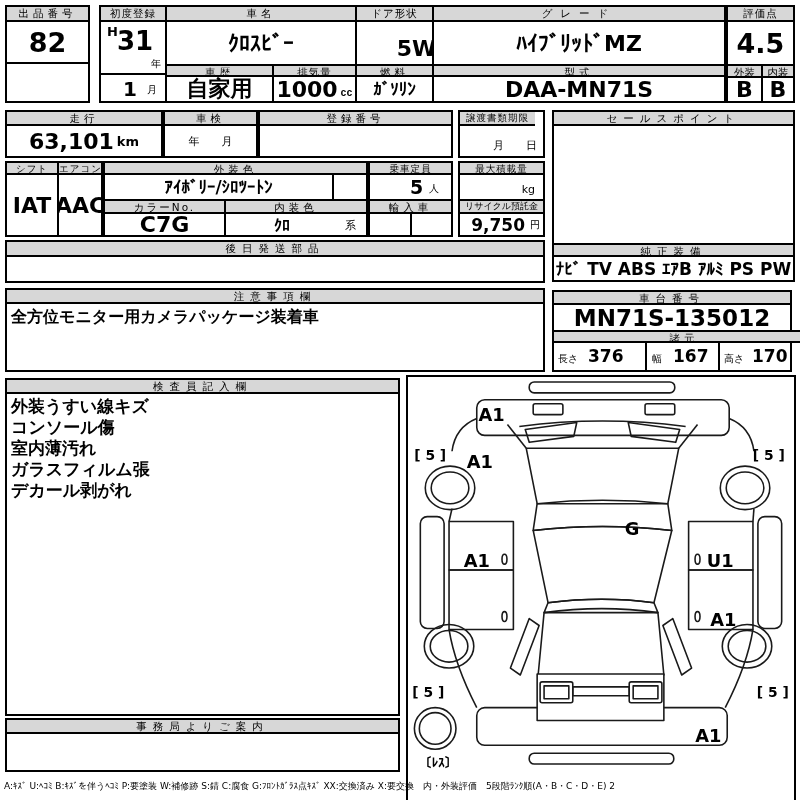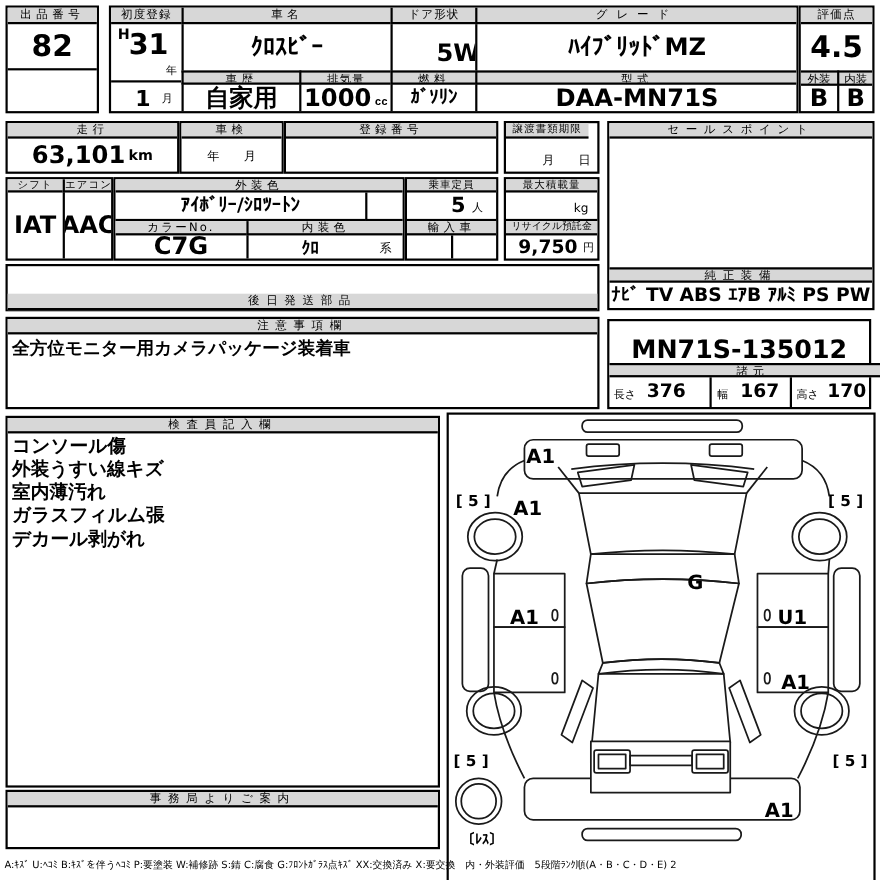--- a/index.html
+++ b/index.html
@@ -138,51 +138,52 @@
       <span style="position:absolute;right:8px;bottom:3px;font-size:11px;">kg</span>
     </div>
     <div class="cell hdr tight" style="left:0;top:38px;width:83px;height:13px;font-size:9px;letter-spacing:0;">リサイクル預託金</div>
     <div class="cell" style="left:0;top:51px;width:83px;height:21px;">
       <span style="position:absolute;right:18px;top:1px;font-weight:bold;font-size:17px;">9,750</span>
       <span style="position:absolute;right:3px;bottom:3px;font-size:10px;">円</span>
     </div>
   </div>
 
   <div class="box" style="left:5px;top:240px;width:540px;height:43px;">
-    <div class="cell hdr" style="left:0;top:0;width:536px;height:15px;letter-spacing:6px;margin-top:25px;">後日発送部品</div>
+    <div class="cell hdr" style="left:0;top:0;width:536px;height:15px;letter-spacing:6px;">後日発送部品</div>
     <div class="cell" style="left:0;top:15px;width:536px;height:24px;"></div>
   </div>
 
   <div class="box" style="left:5px;top:288px;width:540px;height:84px;">
     <div class="cell" style="left:0;top:14px;width:536px;height:66px;font-weight:bold;font-size:16px;padding:3px 4px;">全方位モニター用カメラパッケージ装着車</div>
     <div class="cell hdr" style="left:0;top:0;width:536px;height:14px;letter-spacing:6px;">注意事項欄</div>
   </div>
 
   <div class="box" style="left:552px;top:290px;width:240px;height:82px;">
+    <div class="cell hdr" style="left:0;top:0;width:236px;height:13px;letter-spacing:6px;">車台番号</div>
     <div class="cell val" style="left:0;top:13px;width:236px;height:25px;font-size:23px;">MN71S-135012</div>
     <div class="cell hdr bt" style="left:0;top:38px;width:260px;height:13px;">諸元</div>
     <div class="cell" style="left:0;top:51px;width:91px;height:27px;">
       <span style="position:absolute;left:4px;top:9px;font-size:10px;">長さ</span>
       <span style="position:absolute;left:34px;top:3px;font-weight:bold;font-size:17px;">376</span>
     </div>
     <div class="cell bl" style="left:91px;top:51px;width:73px;height:27px;">
       <span style="position:absolute;left:5px;top:9px;font-size:10px;">幅</span>
       <span style="position:absolute;left:26px;top:3px;font-weight:bold;font-size:17px;">167</span>
     </div>
     <div class="cell bl" style="left:164px;top:51px;width:72px;height:27px;">
       <span style="position:absolute;left:4px;top:9px;font-size:10px;">高さ</span>
       <span style="position:absolute;left:32px;top:3px;font-weight:bold;font-size:17px;">170</span>
     </div>
   </div>
 
   <div class="box" style="left:5px;top:378px;width:395px;height:338px;">
     <div class="cell hdr" style="left:0;top:0;width:391px;height:14px;letter-spacing:6px;">検査員記入欄</div>
     <div class="cell" style="left:0;top:14px;width:391px;height:318px;font-weight:bold;font-size:17px;line-height:21px;padding:2px 4px;">
+      <div>外装うすい線キズ</div>
       <div>コンソール傷</div>
-      <div>外装うすい線キズ</div>
       <div>室内薄汚れ</div>
       <div>ガラスフィルム張</div>
       <div>デカール剥がれ</div>
     </div>
   </div>
 
   <div class="box" style="left:5px;top:718px;width:395px;height:54px;">
     <div class="cell hdr" style="left:0;top:0;width:391px;height:14px;letter-spacing:6px;">事務局よりご案内</div>
     <div class="cell" style="left:0;top:14px;width:391px;height:36px;"></div>
   </div>

